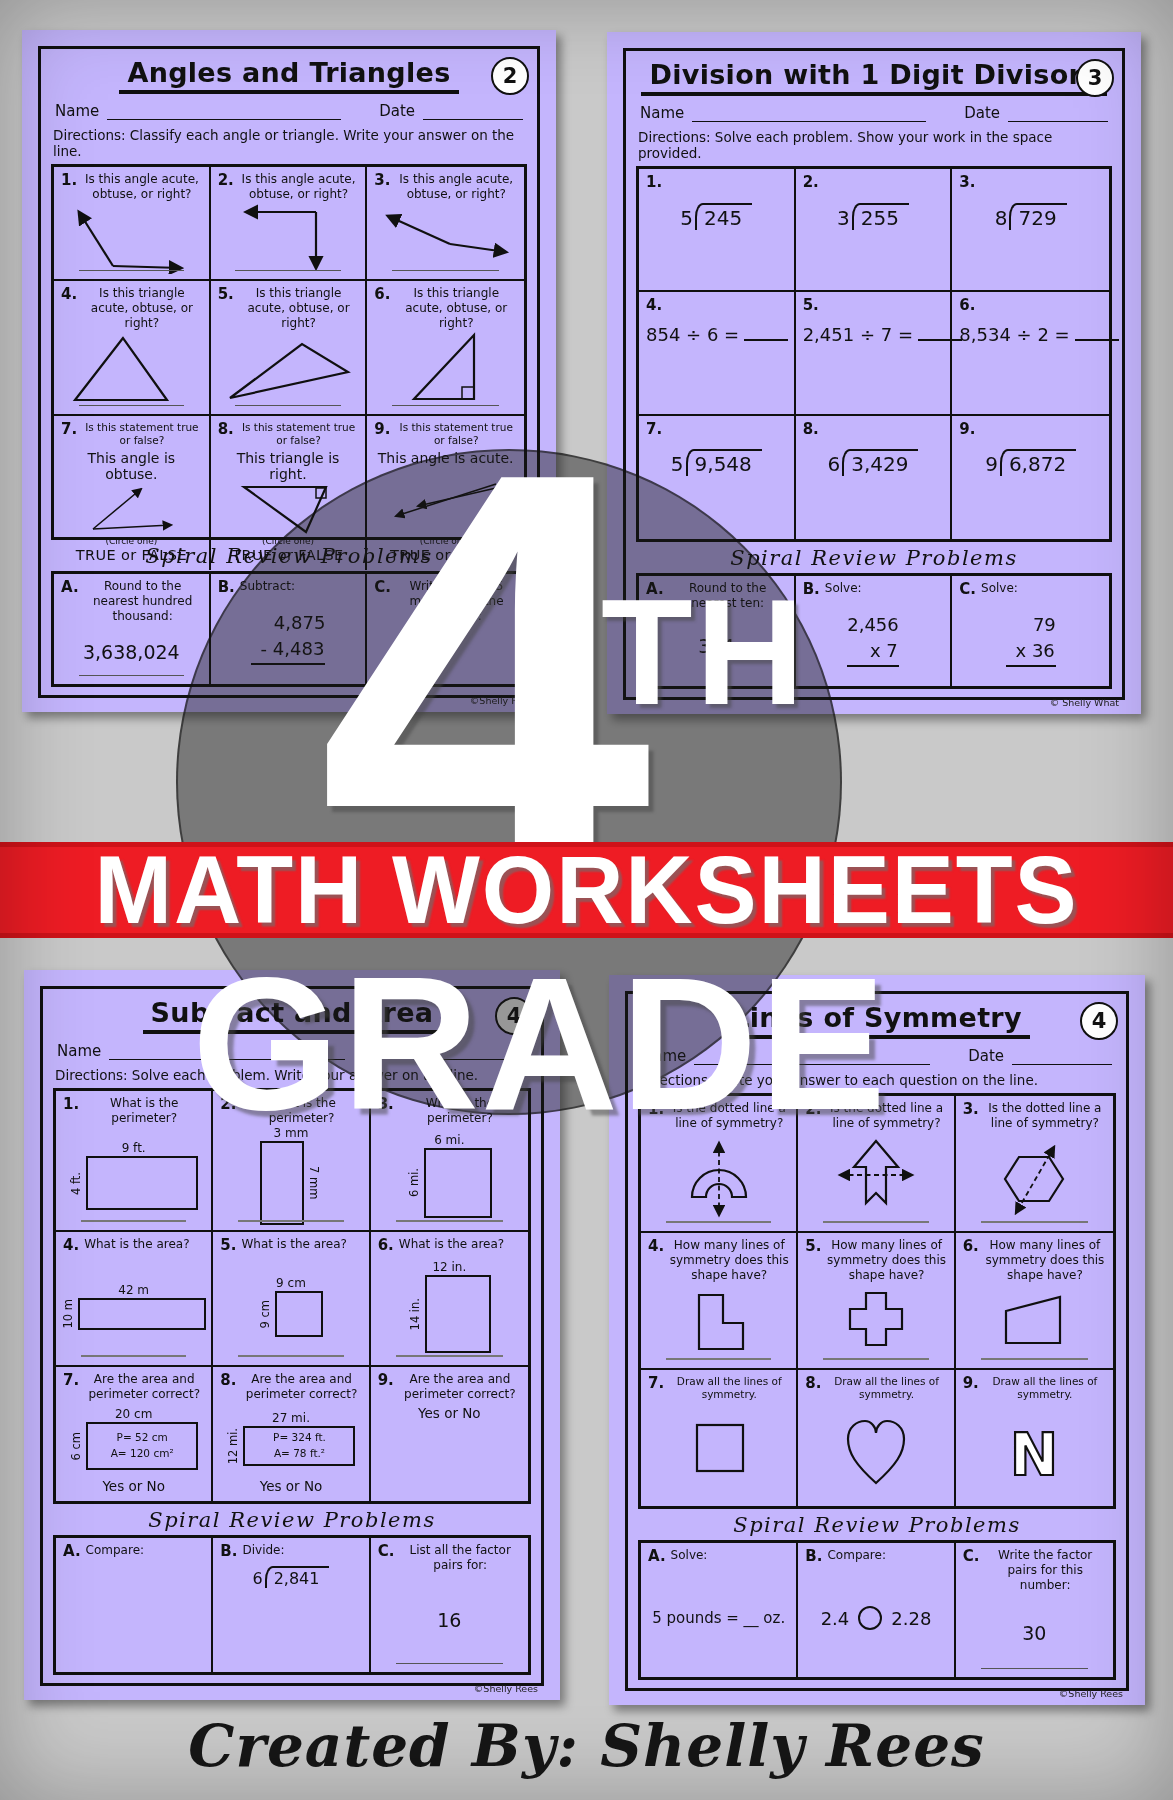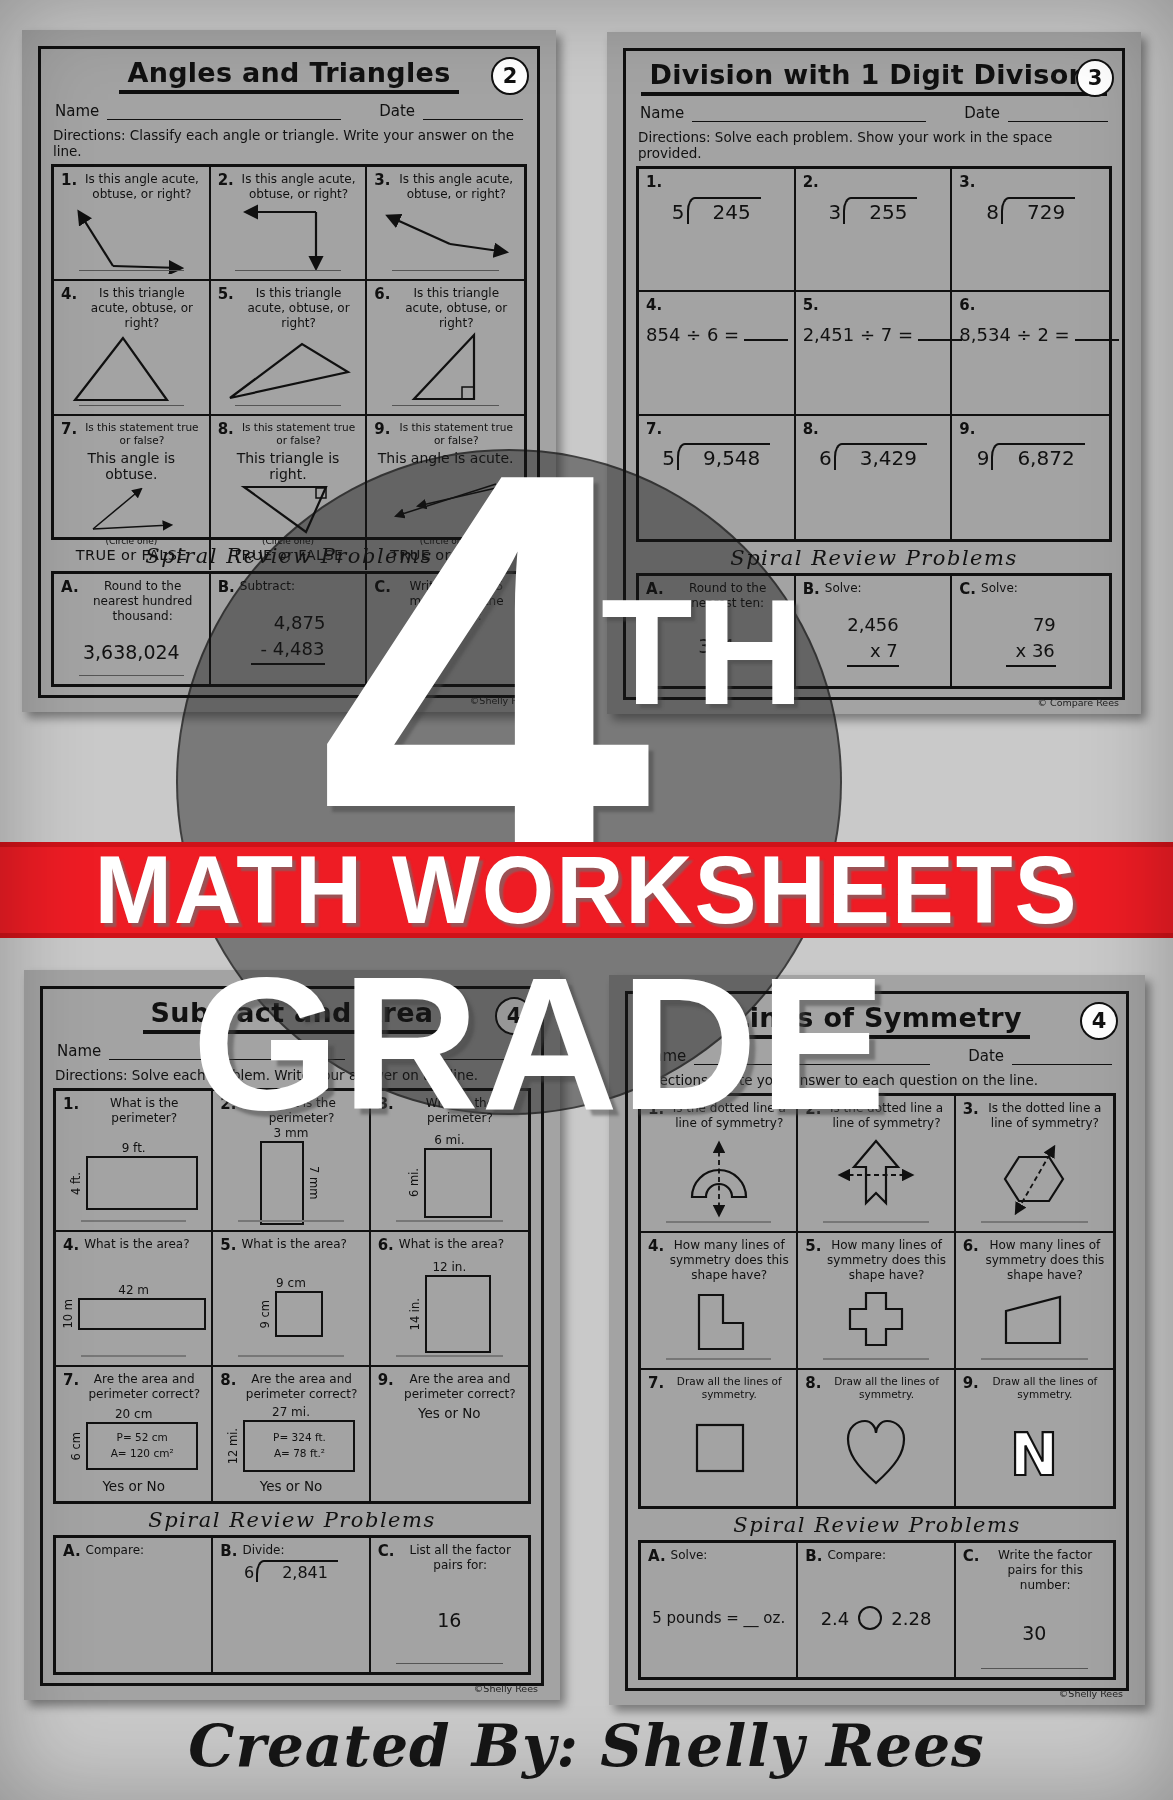--- a/index.html
+++ b/index.html
@@ -1,21 +1,21 @@
 <!DOCTYPE html>
 <html><head>
 <meta charset="utf-8">
 <title>4th Grade Math Worksheets</title>
 <style>
 * { margin:0; padding:0; box-sizing:border-box; }
 html { background:#b9b9b9; }
 body { position:relative; width:1173px; height:1800px; background:#c9c9c9; font-family:"DejaVu Sans", sans-serif; color:#111; overflow:hidden; }
 .vignette { position:absolute; inset:0; box-shadow:inset 0 0 90px rgba(0,0,0,0.28); pointer-events:none; z-index:60; }
 
-.sheet { position:absolute; background:#a3a3a3; box-shadow:5px 6px 9px rgba(0,0,0,0.4); z-index:5; }
+.sheet { position:absolute; background:#c4b5fd; box-shadow:5px 6px 9px rgba(0,0,0,0.4); z-index:5; }
 .inner { position:absolute; inset:16px 16px 14px 16px; border:3px solid #101010; display:flex; flex-direction:column; padding:6px 10px 8px; }
 .head { position:relative; text-align:center; margin-top:2px; }
 .title { display:inline-block; font-size:27px; font-weight:bold; letter-spacing:0.3px; border-bottom:4px solid #101010; padding:0 8px 2px; white-space:nowrap; }
 .pgc { position:absolute; right:-2px; top:0; width:38px; height:38px; border:2.5px solid #101010; border-radius:50%; font-size:21px; font-weight:bold; display:flex; align-items:center; justify-content:center; background:#fff; }
 .namerow { display:flex; align-items:flex-end; gap:8px; font-size:15px; margin:8px 4px 0; }
 .ln { border-bottom:1.6px solid #101010; height:16px; }
 .ln.f { flex:1.5; margin-right:30px; }
 .ln.d { width:100px; }
 .dirs { font-size:13.5px; margin:7px 2px 5px; }
 .grid { flex:1; display:grid; grid-template-columns:repeat(3,1fr); grid-auto-rows:1fr; border:3px solid #101010; min-height:0; }
@@ -39,21 +39,21 @@
 .sprow .cell:nth-child(3n) { border-right:none; }
 .spbody { flex:1; display:flex; align-items:center; justify-content:center; position:relative; }
 .bigval { font-size:19px; }
 .midval { font-size:15px; }
 .stack { text-align:right; font-size:18px; line-height:1.45; }
 .stack .s2 { border-bottom:2.2px solid #101010; padding:0 1px 1px 10px; }
 .cmp { display:flex; align-items:center; gap:9px; font-size:18px; }
 .cmpc { width:24px; height:24px; border:2.6px solid #101010; border-radius:50%; }
 .dp { text-align:center; font-size:20px; margin-top:6px; white-space:nowrap; }
 .dp.sp { font-size:16px; margin-top:0; }
-.dvnd { display:inline-block; border-top:2.2px solid #101010; border-left:2.2px solid #101010; border-top-left-radius:8px 14px; padding:1px 10px 0 24px; margin-left:2px; }
+.dvnd { display:inline-block; border-top:2.2px solid #101010; border-left:2.2px solid #101010; border-top-left-radius:8px 14px; padding:1px 10px 0 7px; margin-left:2px;margin-top:6px; }
 .eq { font-size:18px; margin-top:10px; white-space:nowrap; }
 .blank { display:inline-block; width:44px; height:15px; border-bottom:2px solid #101010; margin-left:5px; }
 .figcol { display:flex; flex-direction:column; align-items:center; flex:1; justify-content:center; min-height:0; }
 .toplab { font-size:12px; margin-bottom:1px; }
 .figrow { display:flex; align-items:center; gap:3px; }
 .sidelab { font-size:11.5px; writing-mode:vertical-rl; transform:rotate(180deg); }
 .sidelab.r { transform:none; }
 .rectfig { border:2.8px solid #101010; display:flex; flex-direction:column; align-items:center; justify-content:center; font-size:10.5px; line-height:1.5; }
 .yn { text-align:center; font-size:13.5px; margin-top:3px; margin-bottom:2px; }
 .cpy { position:absolute; right:22px; bottom:6px; font-size:9.5px; color:#222; }
@@ -354,21 +354,21 @@
           </div>
     <div class="spbody">
             <div class="stack">
               <div>79</div>
               <div class="s2">x 36</div>
             </div>
           </div>
    </div>
   </div>
  </div>
- <div class="cpy">© Compare Rees</div>
+ <div class="cpy">© Shelly What</div>
 </div>
 
 <div class="sheet" style="left:24px;top:970px;width:536px;height:730px">
  <div class="inner">
   <div class="head">
    <span class="title">Subtract and Area</span>
    <div class="pgc">4</div>
   </div>
   <div class="namerow">
    <span>Name</span>
@@ -481,21 +481,21 @@
    </div>
    <div class="cell">
     <div class="qline">
             <span class="qnum">8.</span>
             <span class="qp">Are the area and perimeter correct?</span>
           </div>
     <div class="figcol">
      <span class="toplab">27 mi.</span>
      <div class="figrow">
               <span class="sidelab">12 mi.</span>
-              <div class="rectfig" style="width:112px;height:52px">
+              <div class="rectfig" style="width:112px;height:40px">
                 <span>P= 324 ft.</span>
                 <span>A= 78 ft.²</span>
               </div>
             </div>
     </div>
     <div class="yn">Yes or No</div>
    </div>
    <div class="cell">
     <div class="qline">
             <span class="qnum">9.</span>

